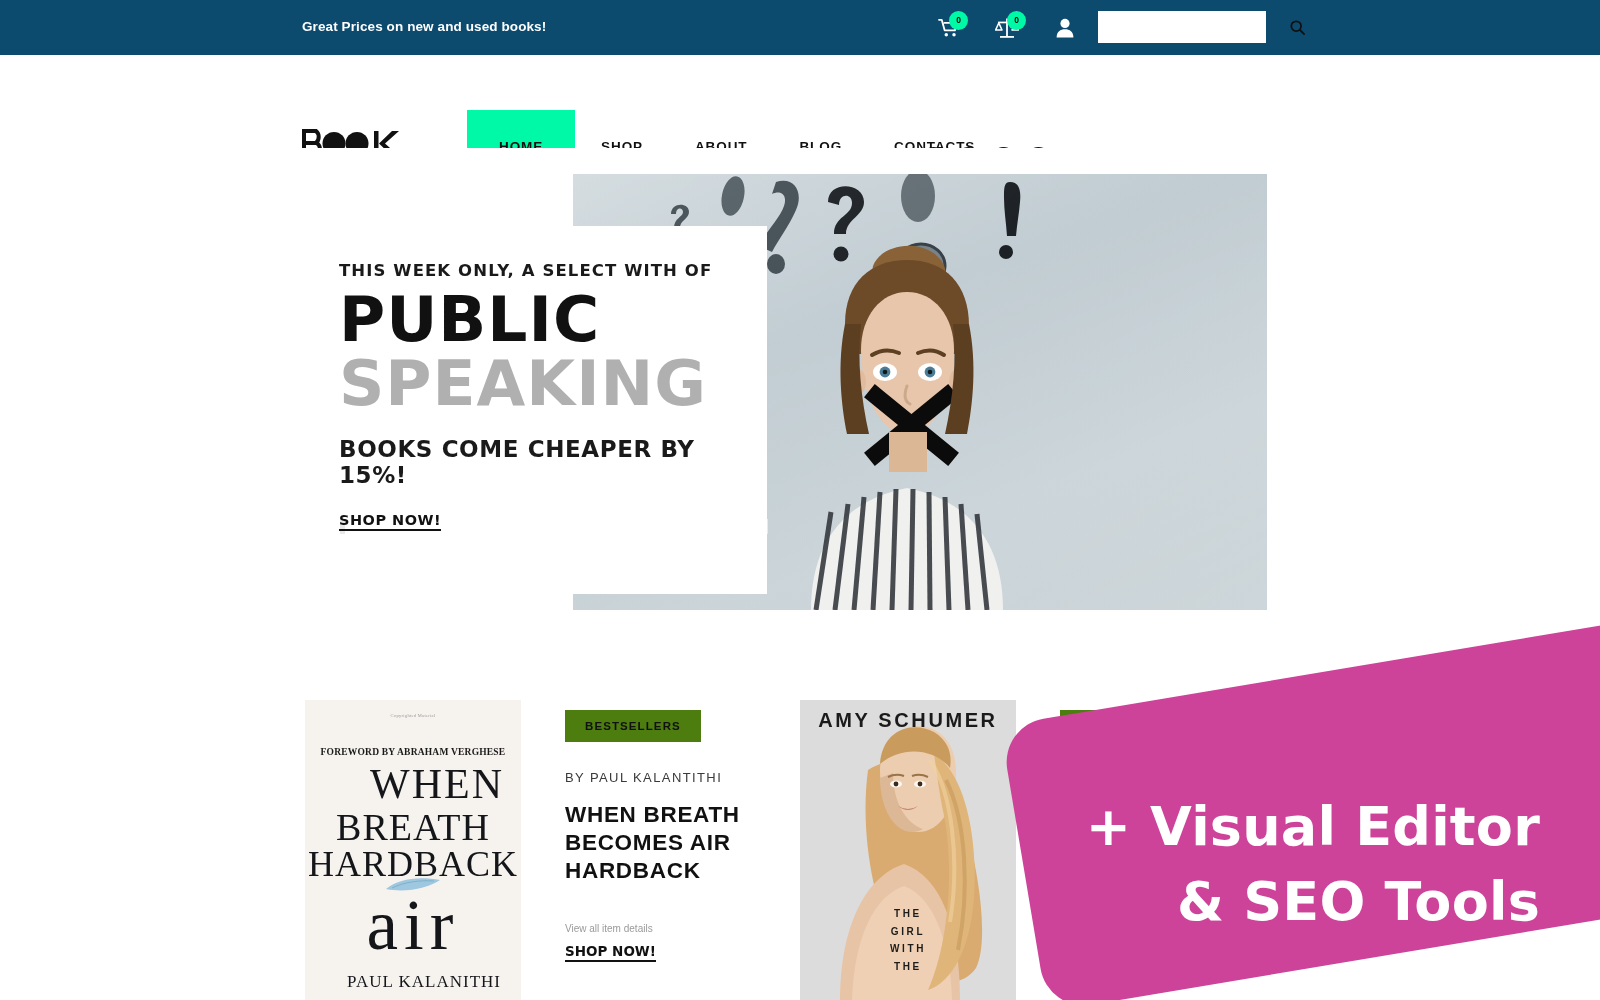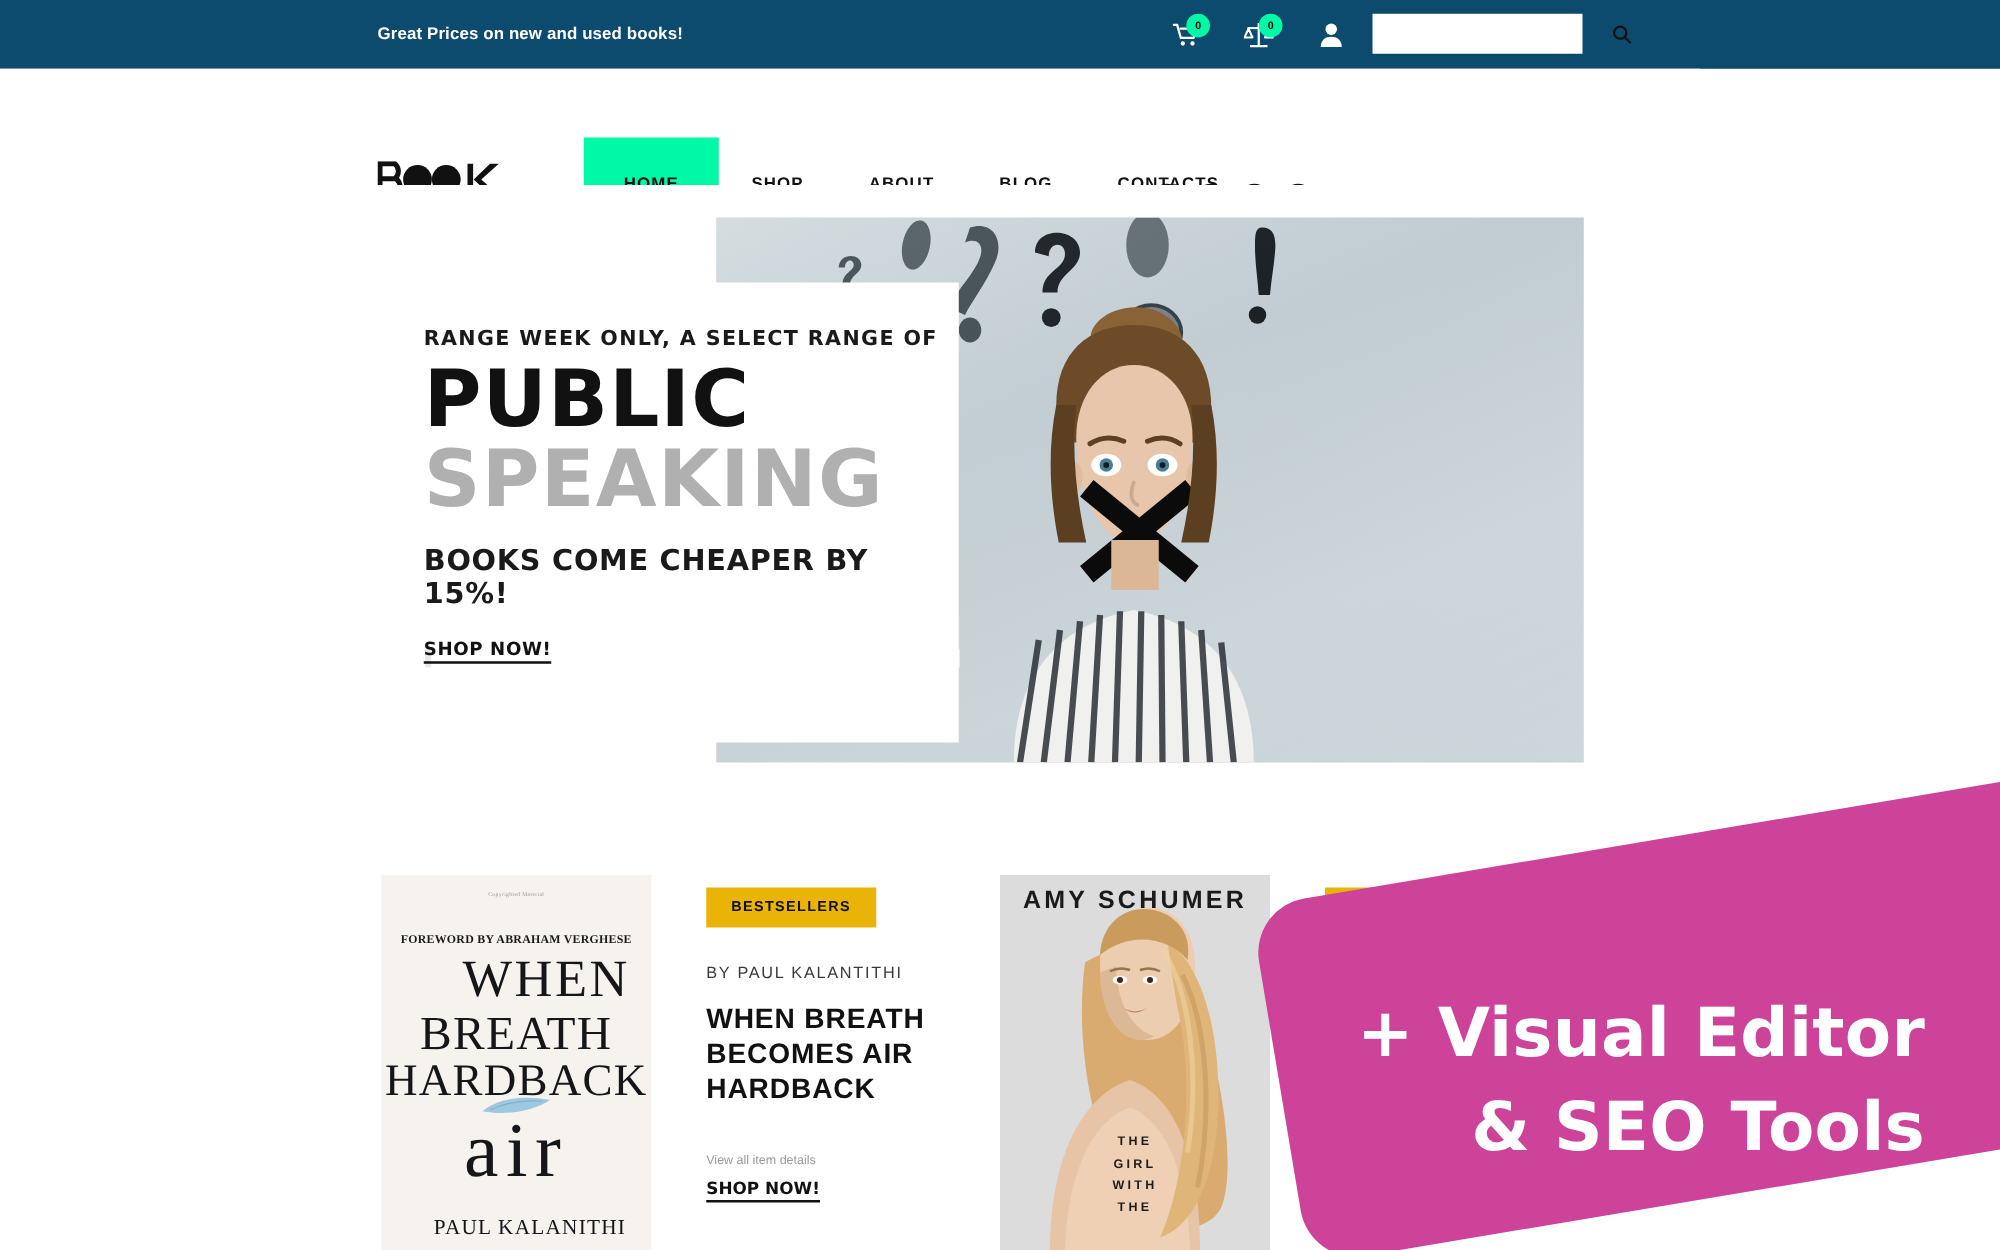--- a/index.html
+++ b/index.html
@@ -150,21 +150,21 @@
     width:216px; height:300px;
     overflow:hidden; position:relative;
     flex-shrink:0;
     text-decoration:underline;
   }
   .cover-a { background:#f6f2ee; }
   .cover-b { background:#d9d9d9; }
 
   .pinfo { width:250px; padding-left:44px; padding-top:10px; }
   .ptag {
-    display:inline-block; background:#eab308; color:#111;
+    display:inline-block; background:#4d7c0f; color:#111;
     font-size:11.5px; font-weight:bold; letter-spacing:1.1px;
     padding:10px 20px; cursor:pointer;
   }
   .pauthor {
     margin-top:28px; font-size:13px; letter-spacing:1.4px;
     color:#3a3a3a; text-transform:uppercase;
   }
   .ptitle {
     margin-top:16px; font-size:22.5px; font-weight:bold;
     letter-spacing:.7px; line-height:1.25; color:#111;
@@ -185,21 +185,21 @@
              font-size:4.5px; color:#9a9a9a; font-family:"Liberation Serif", serif; letter-spacing:.3px;}
   .cA-fw   { position:absolute; top:47px; left:0; width:100%; text-align:center;
              font-size:9.5px; font-weight:bold; color:#1a1a1a; font-family:"Liberation Serif", serif; letter-spacing:.2px;}
   .cA-w    { position:absolute; top:60px; left:0; width:100%; text-align:center;
              font-size:42px; color:#15161a; font-family:"Liberation Serif", serif; letter-spacing:2px;padding-left:48px;}
   .cA-b    { position:absolute; top:105px; left:0; width:100%; text-align:center;
              font-size:38px; color:#15161a; font-family:"Liberation Serif", serif; letter-spacing:1px;}
   .cA-bc   { position:absolute; top:143px; left:0; width:100%; text-align:center;
              font-size:36px; color:#15161a; font-family:"Liberation Serif", serif; letter-spacing:1px;}
   .cA-air  { position:absolute; top:190px; left:0; width:100%; text-align:center;
-             font-size:62px; color:#15161a; font-family:"Liberation Serif", serif; letter-spacing:6px; line-height:1;}
+             font-size:71px; color:#15161a; font-family:"Liberation Serif", serif; letter-spacing:6px; line-height:1;}
   .cA-pk   { position:absolute; top:272px; left:11px; width:100%; text-align:center;
              font-size:17px; color:#15161a; font-family:"Liberation Serif", serif; letter-spacing:1px;}
   .cA-feather{ position:absolute; top:176px; left:50%; transform:translateX(-50%); }
 
   
   .cB-name { position:absolute; top:9px; left:0; width:100%; text-align:center;
              font-size:20px; font-weight:bold; color:#1a1a1a; letter-spacing:2.6px;
              font-family:"Liberation Sans", sans-serif; z-index:3;}
   .cB-sub  { position:absolute; top:205px; left:50%; transform:translateX(-50%);
              text-align:center; font-size:10px; font-weight:bold; color:#1c1c1c;
@@ -427,21 +427,21 @@
         <line x1="395" y1="436" x2="388" y2="330"></line>
         <line x1="414" y1="436" x2="404" y2="340"></line>
       </g>
     </svg>
   </div>
 
   <div class="hero-graybar"></div>
   <div class="hero-white"></div>
 
   <div class="hero-text">
-    <div class="hero-kicker">RANGE WEEK ONLY, A SELECT RANGE OF</div>
+    <div class="hero-kicker">THIS WEEK ONLY, A SELECT WITH OF</div>
     <div class="hero-h1">PUBLIC</div>
     <div class="hero-h2">SPEAKING</div>
     <div class="hero-sub">BOOKS COME CHEAPER BY 15%!</div>
     <div class="hero-cta">SHOP NOW!</div>
   </div>
 </div>
 
 <div class="products">
 
   <div class="pcard pcard-1">

